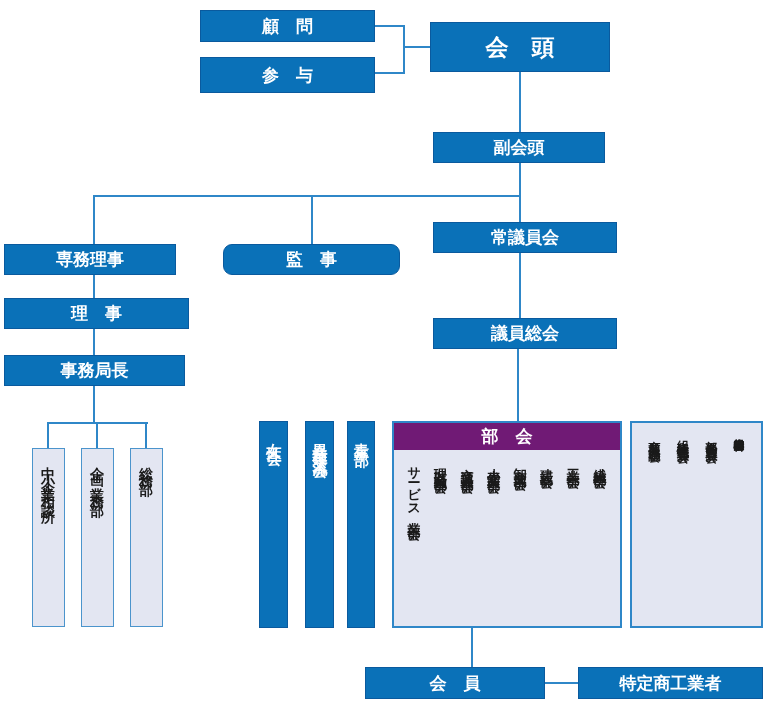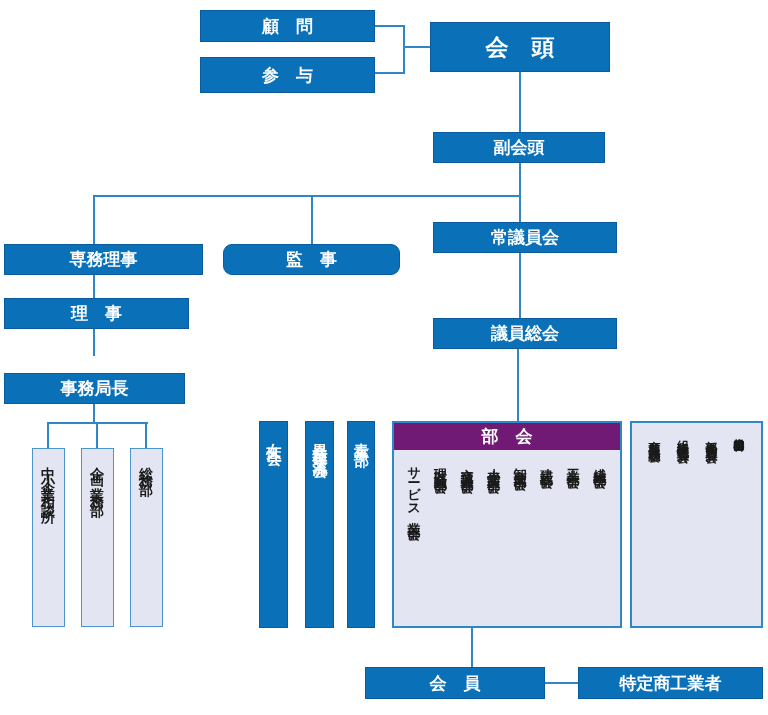--- a/index.html
+++ b/index.html
@@ -160,33 +160,33 @@
   <div class="bluebox big" style="left:430px; top:22px; width:180px; height:50px;">
     <span>会　頭</span>
   </div>
 
   <div class="bluebox" style="left:433px; top:132px; width:172px; height:31px;">
     <span>副会頭</span>
   </div>
   <div class="bluebox" style="left:433px; top:222px; width:184px; height:31px;justify-content:center;">
     <span>常議員会</span>
   </div>
-  <div class="bluebox" style="left:4px; top:244px; width:199px; height:31px;">
+  <div class="bluebox" style="left:4px; top:244px; width:172px; height:31px;">
     <span>専務理事</span>
   </div>
   <div class="bluebox" style="left:223px; top:244px; width:177px; height:31px;border-radius:9px;">
     <span>監　事</span>
   </div>
   <div class="bluebox" style="left:4px; top:298px; width:185px; height:31px;">
     <span>理　事</span>
   </div>
   <div class="bluebox" style="left:433px; top:318px; width:184px; height:31px;">
     <span>議員総会</span>
   </div>
-  <div class="bluebox" style="left:4px; top:355px; width:181px; height:31px;margin-top:18px;">
+  <div class="bluebox" style="left:4px; top:355px; width:181px; height:31px;">
     <span>事務局長</span>
   </div>
 
   <div class="lightbox" style="left:32px; top:448px; width:33px; height:179px;">
     <span class="vtext">中小企業相談所</span>
   </div>
   <div class="lightbox" style="left:81px; top:448px; width:33px; height:179px;">
     <span class="vtext">企画・業務部</span>
   </div>
   <div class="lightbox" style="left:130px; top:448px; width:33px; height:179px;">

